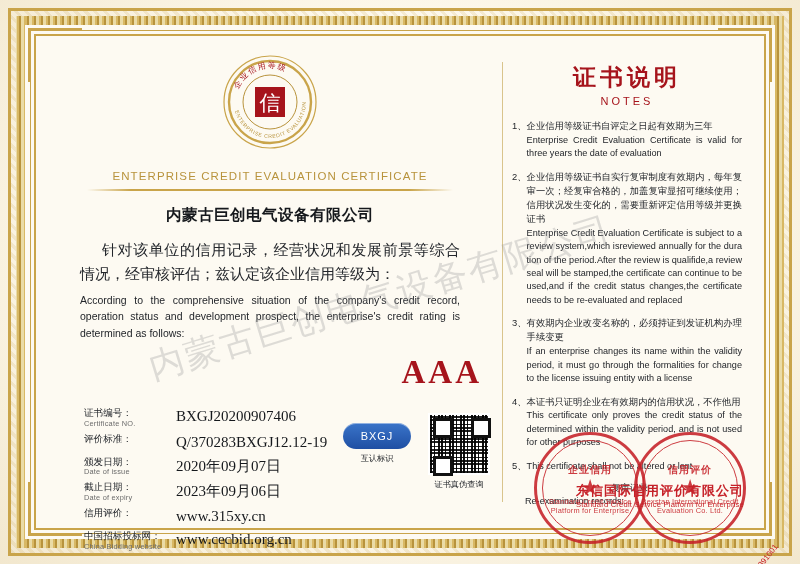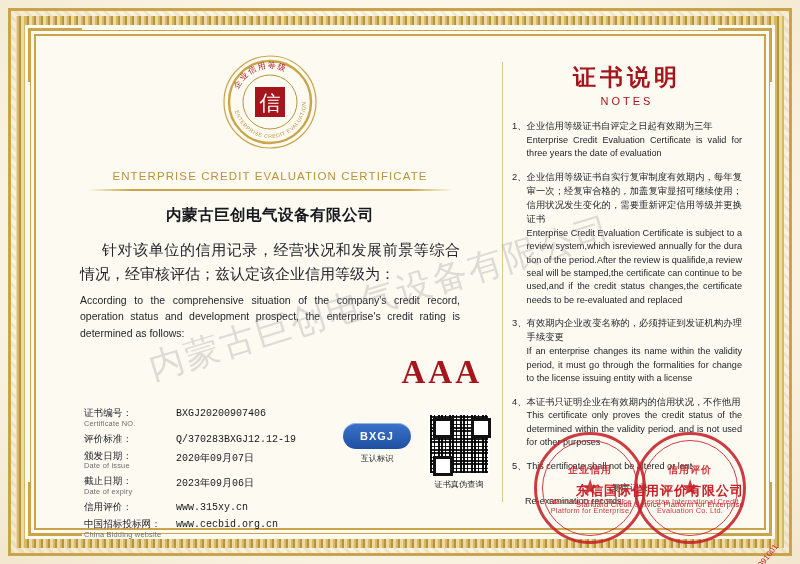--- a/index.html
+++ b/index.html
@@ -205,23 +205,23 @@
     font-family: "DejaVu Sans", sans-serif;
   }
   .info-label .en {
     display: block;
     font-size: 7.4px;
     color: #6c6c6c;
     font-family: "Liberation Sans", sans-serif;
     letter-spacing: 0.2px;
   }
   .info-val {
-    font-size: 10px;
+    font-size: 15px;
     color: #15181c;
-    font-family: Liberation Mono, monospace;
+    font-family: Liberation Serif, serif;
     padding-top: 1px;
     white-space: nowrap;
   }
 
   
   .badges {
     position: absolute;
     left: 258px;
     top: 6px;
     display: flex;
@@ -238,21 +238,21 @@
     margin-top: 4px;
     font-family: "DejaVu Sans", sans-serif;
   }
   .bxgj-pill {
     width: 68px;
     height: 26px;
     border-radius: 13px;
     background: linear-gradient(180deg, #3a74c9 0%, #1f4fa3 100%);
     color: #fff;
     font-size: 11px;
-    font-weight: bold;
+    font-weight: normal;
     letter-spacing: 1px;
     display: flex;
     align-items: center;
     justify-content: center;
     margin: 10px auto 0 auto;
     box-shadow: inset 0 1px 0 rgba(255,255,255,0.45);
   }
   .qr {
     width: 62px;
     height: 62px;

